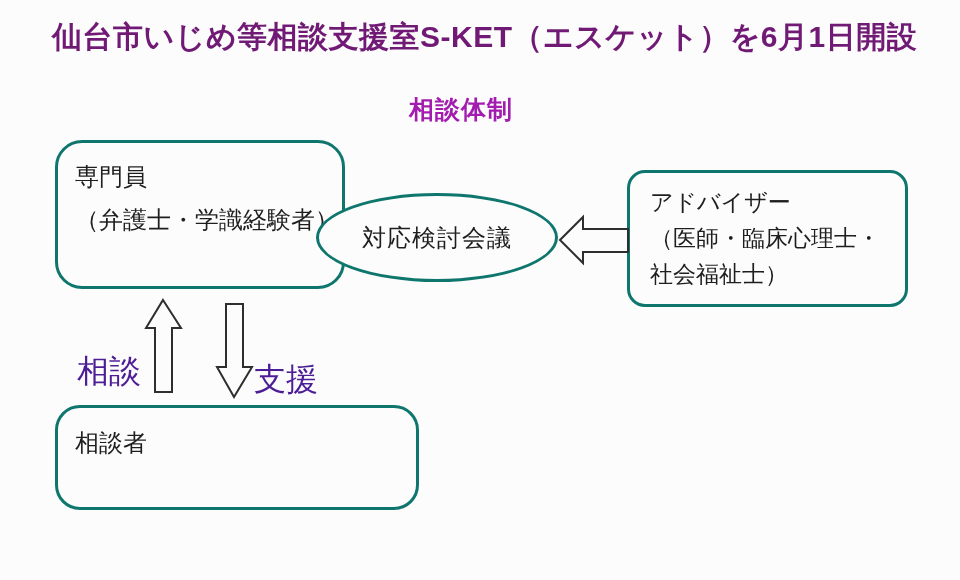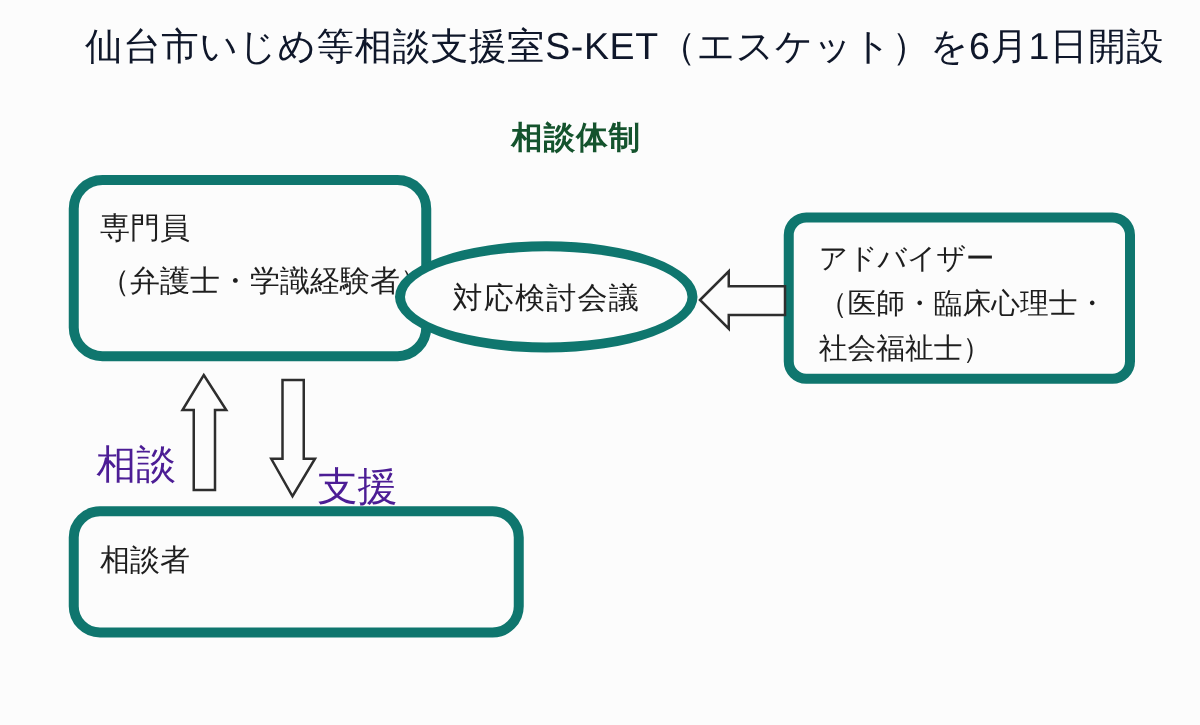--- a/index.html
+++ b/index.html
@@ -11,44 +11,44 @@
     position: relative;
     width: 960px;
     height: 580px;
     background: #fcfcfc;
     overflow: hidden;
     font-family: "DejaVu Serif", serif;
     color: #1e1e1e;
   }
   .title {
     position: absolute;
-    left: 68px;
+    left: 52px;
     top: 17px;
     font-family: "Liberation Sans", "DejaVu Sans", sans-serif;
     font-size: 30px;
-    font-weight: 400;
-    color: #0f172a;
+    font-weight: 700;
+    color: #701a75;
     letter-spacing: 0.5px;
     white-space: nowrap;
   }
   .subtitle {
     position: absolute;
     left: 409px;
     top: 93px;
     font-family: "Liberation Sans", "DejaVu Sans", sans-serif;
     font-size: 25px;
     font-weight: 700;
-    color: #14532d;
+    color: #a21caf;
     letter-spacing: 1px;
     white-space: nowrap;
   }
   .shape {
     position: absolute;
     box-sizing: border-box;
-    border: 8px solid #0f766e;
+    border: 3px solid #0f766e;
     background: #fcfcfc;
   }
   .staff-box {
     left: 55px;
     top: 140px;
     width: 290px;
     height: 149px;
     border-radius: 27px;
     z-index: 1;
     padding: 13px 0 0 17px;
@@ -91,21 +91,21 @@
   }
   .consulter-box .bline { line-height: 41px; font-size: 24px; white-space: nowrap; }
   .arrow-label {
     position: absolute;
     font-size: 32px;
     color: #4c1d95;
     white-space: nowrap;
     z-index: 3;
   }
   .label-consult { left: 77px; top: 350px; }
-  .label-support { left: 254px; top: 368px; }
+  .label-support { left: 254px; top: 358px; }
   .arrows-layer {
     position: absolute;
     left: 0;
     top: 0;
     width: 960px;
     height: 580px;
     z-index: 2;
     pointer-events: none;
   }
 </style>

